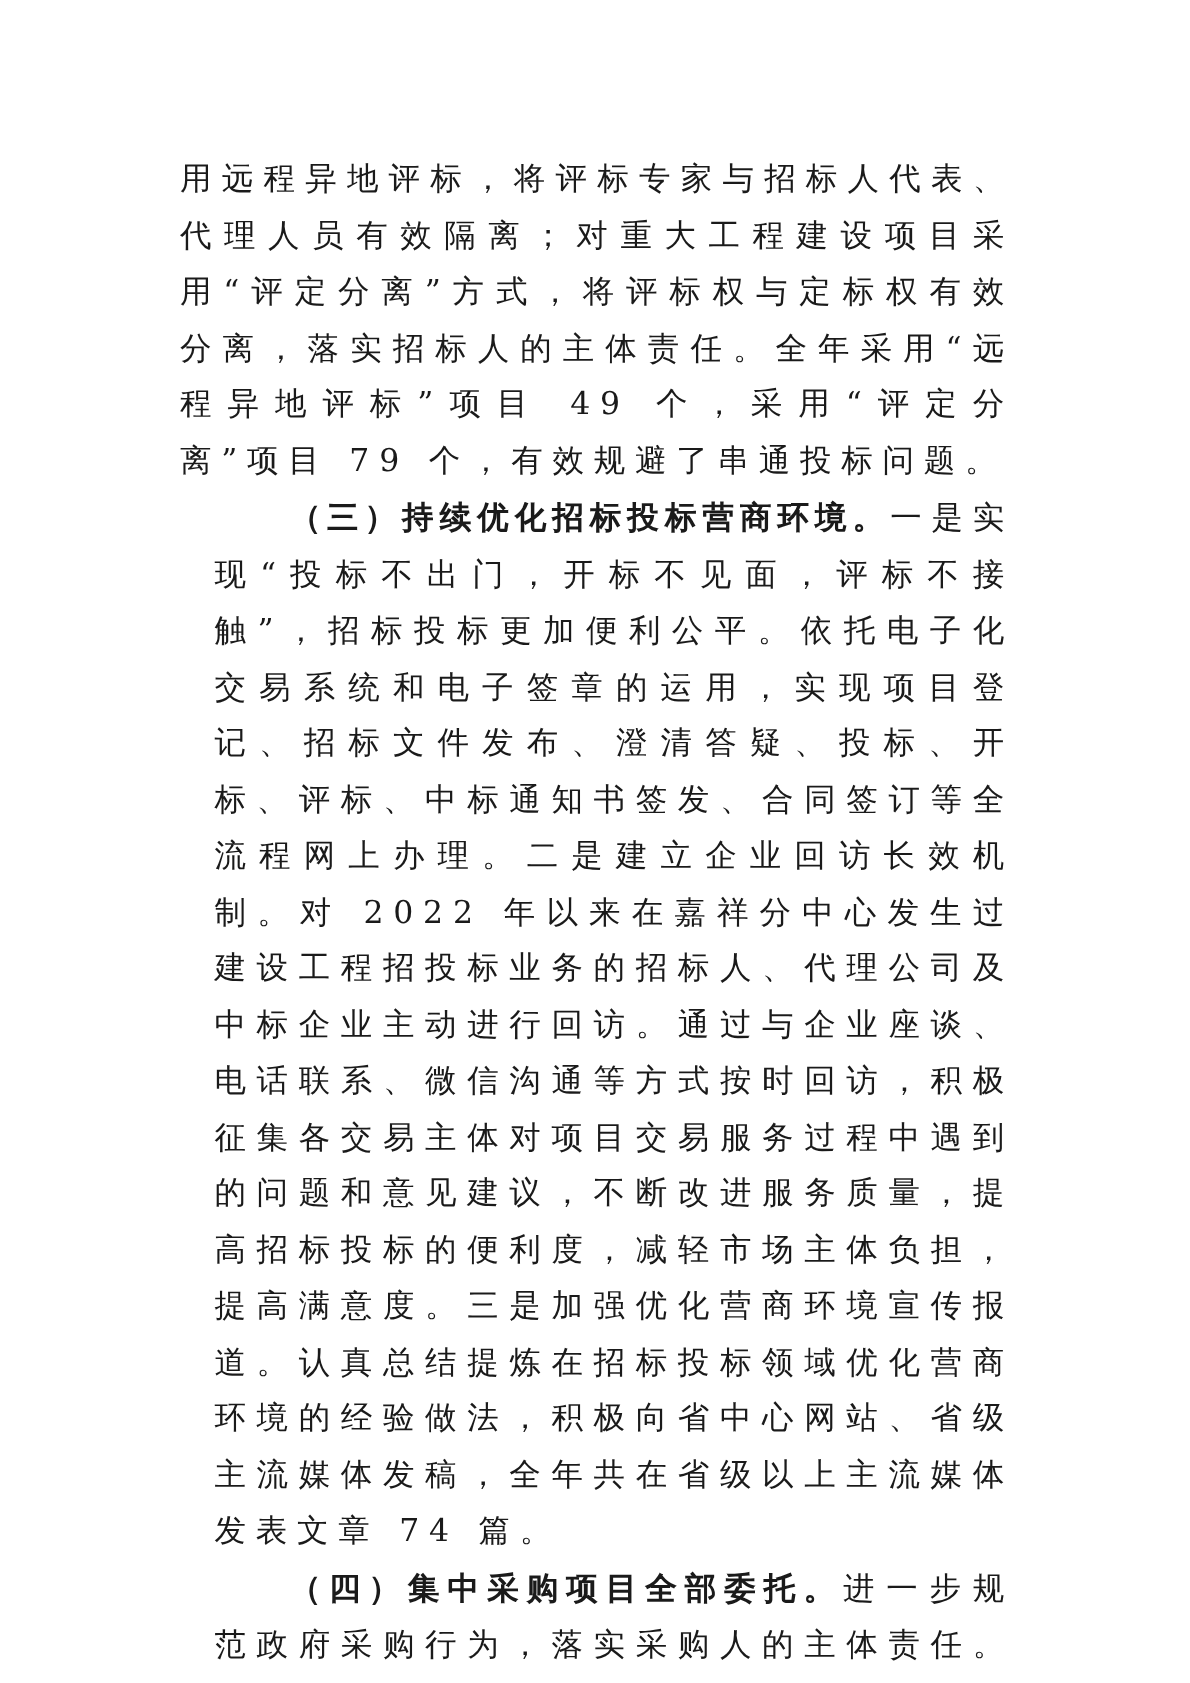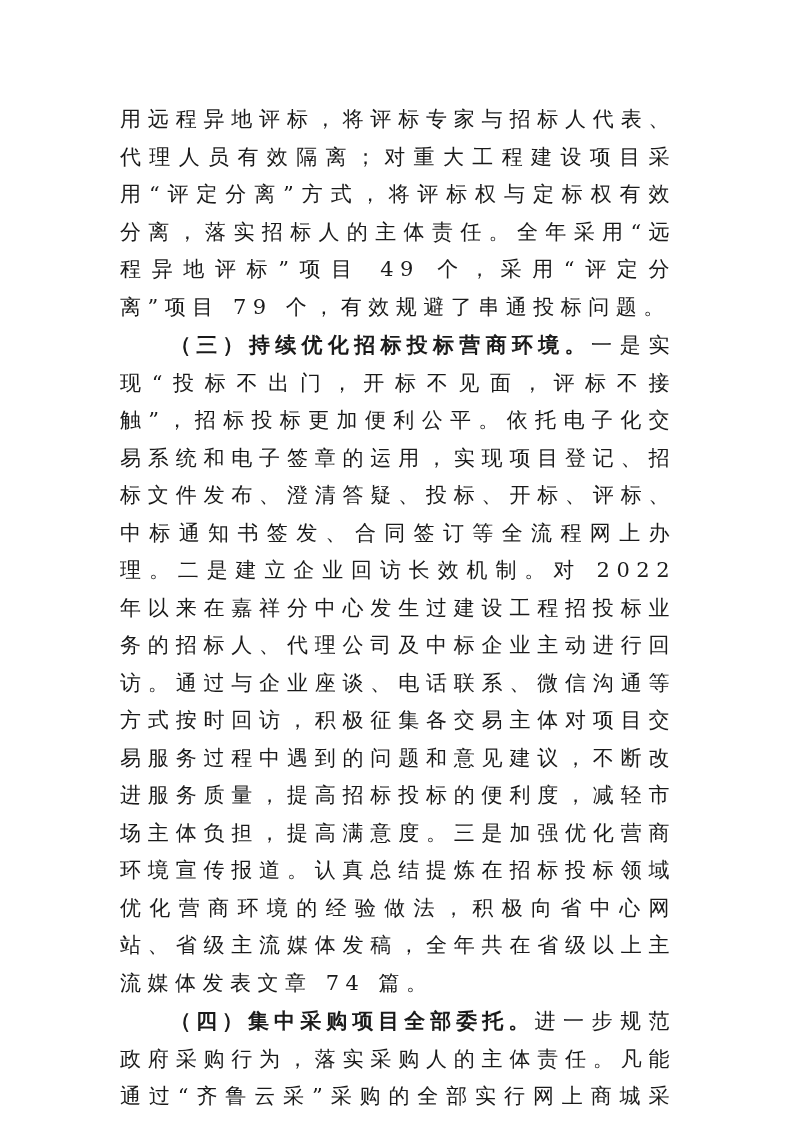--- a/index.html
+++ b/index.html
@@ -25,20 +25,21 @@
       margin: 0;
       font-size: 21px;
       line-height: 37.5px;
       letter-spacing: 6.5px;
       text-align: justify;
       text-align-last: left;
       word-break: break-all;
     }
     .indent {
       text-indent: 50px;
+      margin-left: 23px;
     }
     .heading {
       font-weight: bold;
       letter-spacing: 4px;
     }
   </style>
 </head>
 <body>
 
 <div class="page">

